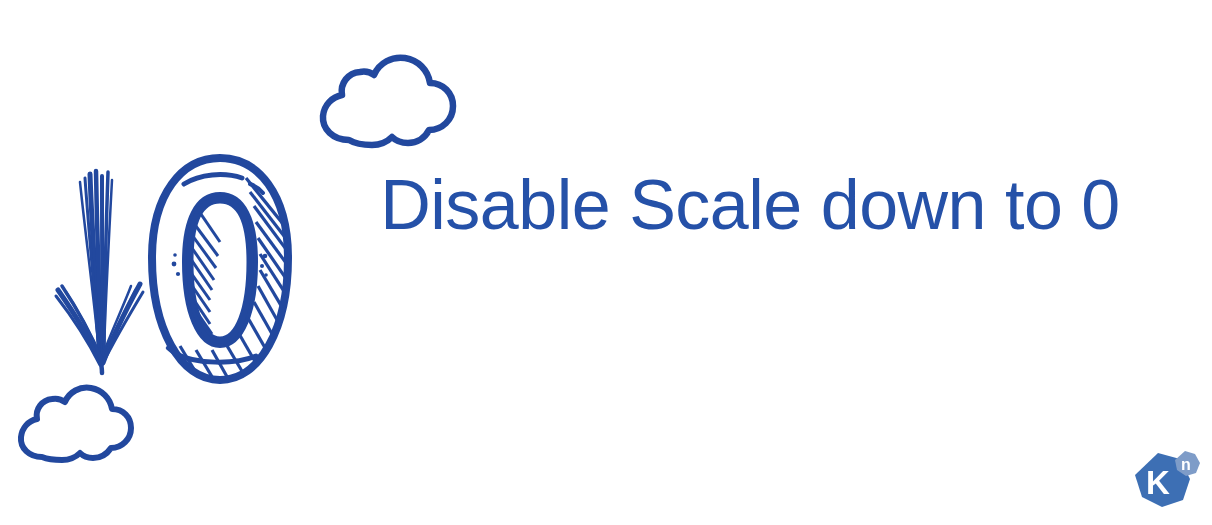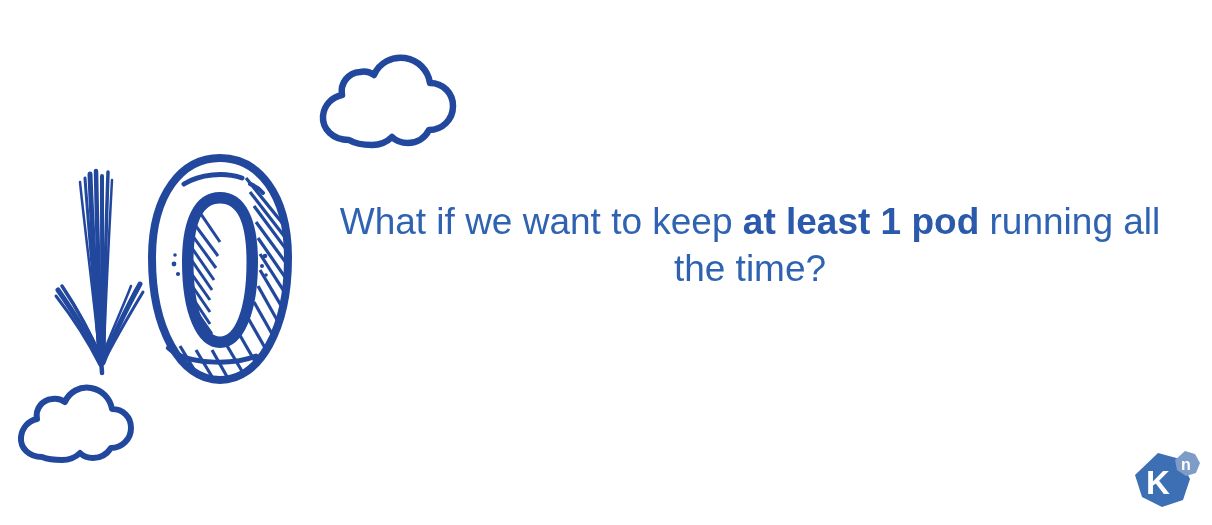--- a/index.html
+++ b/index.html
@@ -234,21 +234,21 @@
         <circle cx="40" cy="126" r="2.1"></circle>
         <circle cx="37" cy="107" r="1.8"></circle>
         <circle cx="127" cy="108" r="2.3"></circle>
         <circle cx="124" cy="118" r="2"></circle>
         <circle cx="128" cy="127" r="1.8"></circle>
       </g>
     </svg>
   </div>
 
   <div class="text-block">
-    <p class="subtitle"><span>What if we want to keep </span><span class="emph">at least 1 pod</span><span> running all the time?</span></p>
+    <h1 class="page-title">Disable Scale down to 0</h1>
   </div>
 
   <div class="logo">
     <svg viewBox="0 0 76 72" width="76" height="72" aria-hidden="true">
 
       <polygon points="30,6 52,12 62,32 55,53 34,60 14,50 7,28" fill="#3d6fb4"></polygon>
 
       <polygon points="57,4 67,7 72,16 68,26 58,29 49,23 47,13" fill="#7e9cc8"></polygon>
       <text x="30" y="47" text-anchor="middle" font-family="Liberation Sans, sans-serif" font-size="33" font-weight="700" fill="#ffffff">K</text>
       <text x="58" y="23" text-anchor="middle" font-family="Liberation Sans, sans-serif" font-size="16" font-weight="700" fill="#ffffff">n</text>

